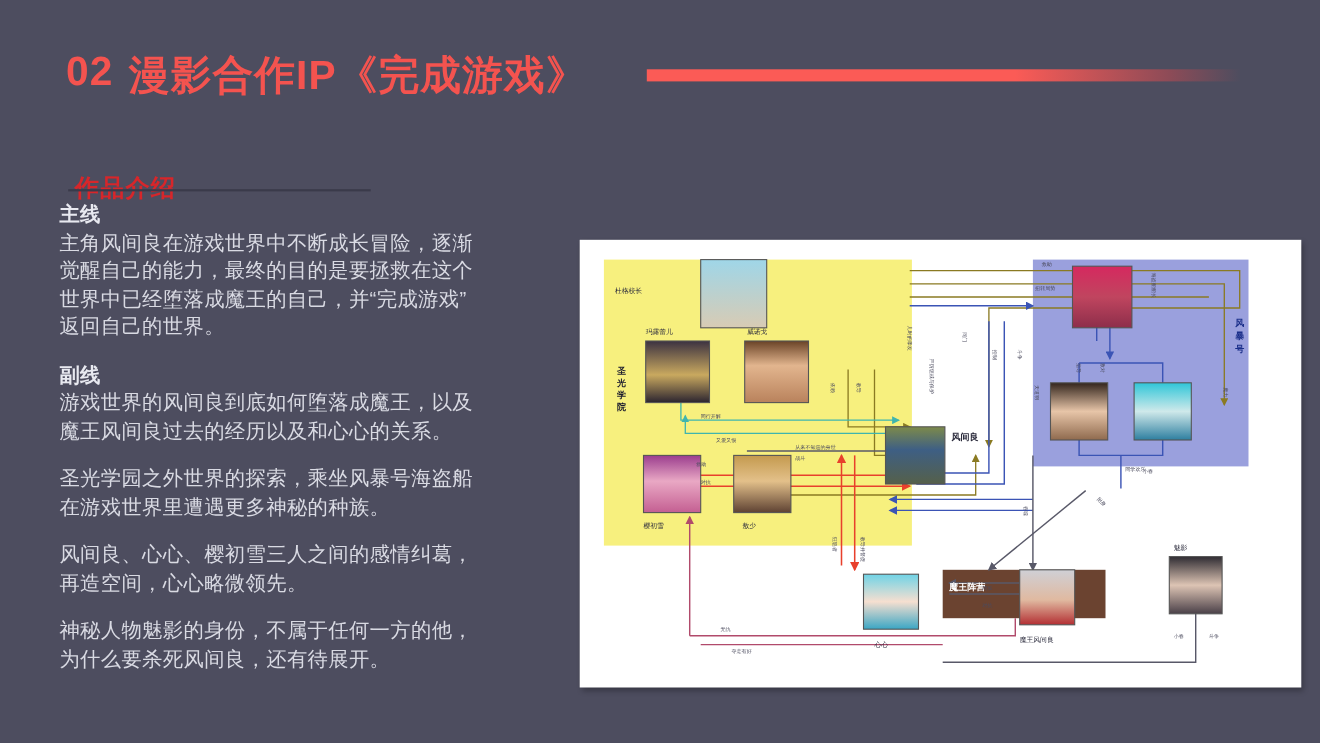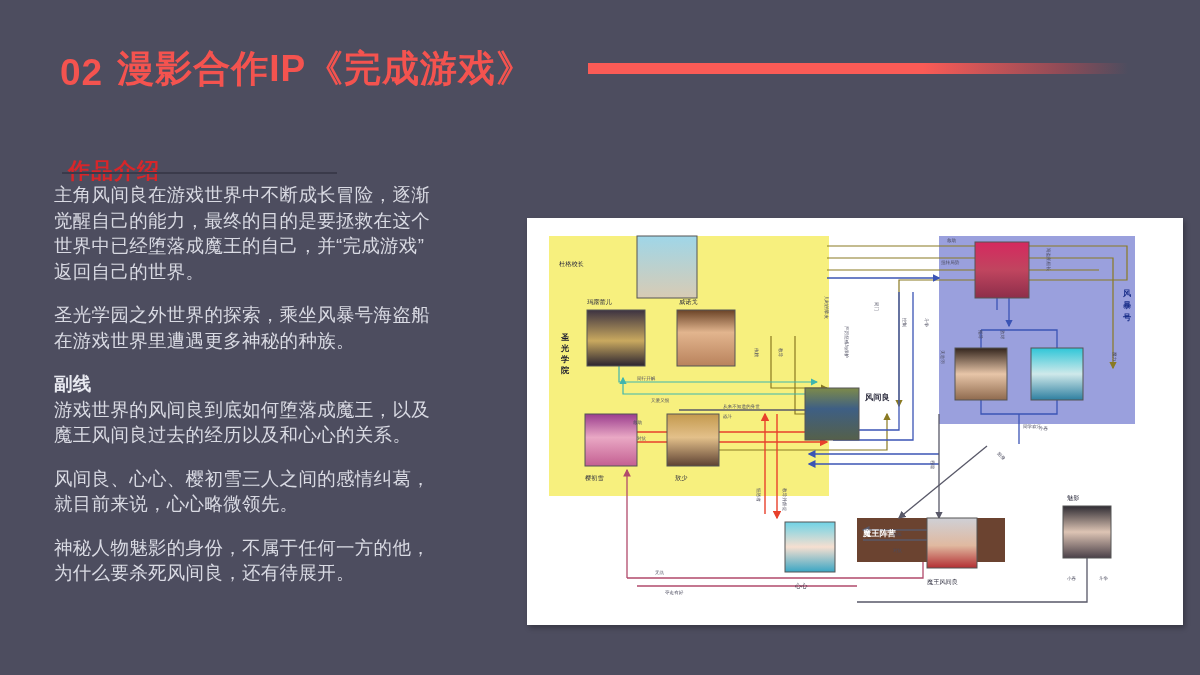--- a/index.html
+++ b/index.html
@@ -8,21 +8,21 @@
     background:#4d4d5f;
     font-family:"Liberation Sans","DejaVu Sans",sans-serif;
     position:relative;
   }
 
   
   #slide-title {
     position:absolute; left:60px; top:44px;
     font-size:37px; font-weight:700; letter-spacing:1px;
     color:#f4534f; white-space:nowrap;
-    display:flex; align-items:flex-end; gap:14px;
+    display:flex; align-items:flex-start; gap:14px;
   }
   #slide-title .num { font-weight:700; }
   #title-rule {
     position:absolute; left:588px; top:63px; width:540px; height:11px;
     background:linear-gradient(to right,#fb5b56 0%,#fb5b56 62%,#8d4b57 88%,#4d4d5f 100%);
   }
 
   
   #section-head {
     position:absolute; left:68px; top:156px;
@@ -66,37 +66,38 @@
   <span class="num">02</span>
   <span>漫影合作IP《完成游戏》</span>
 </div>
 <div id="title-rule"></div>
 
 <div id="section-head">作品介绍</div>
 <div id="section-rule"></div>
 
 <div id="body-copy">
   <div class="blk">
+    <span class="lead">主线</span>
     <p>主角风间良在游戏世界中不断成长冒险，逐渐
 觉醒自己的能力，最终的目的是要拯救在这个
 世界中已经堕落成魔王的自己，并“完成游戏”
 返回自己的世界。</p>
   </div>
   <div class="blk">
-    <p>圣光学园之外世界的探索，乘坐风暴号海盗船
-在游戏世界里遭遇更多神秘的种族。</p>
-  </div>
-  <div class="blk">
     <span class="lead">副线</span>
     <p>游戏世界的风间良到底如何堕落成魔王，以及
 魔王风间良过去的经历以及和心心的关系。</p>
   </div>
   <div class="blk">
+    <p>圣光学园之外世界的探索，乘坐风暴号海盗船
+在游戏世界里遭遇更多神秘的种族。</p>
+  </div>
+  <div class="blk">
     <p>风间良、心心、樱初雪三人之间的感情纠葛，
-就目前来说，心心略微领先。</p>
+再造空间，心心略微领先。</p>
   </div>
   <div class="blk">
     <p>神秘人物魅影的身份，不属于任何一方的他，
 为什么要杀死风间良，还有待展开。</p>
   </div>
 </div>
 
 <div id="diagram-panel">
   <svg id="diagram-svg" viewBox="0 0 656 407">
     <defs>

